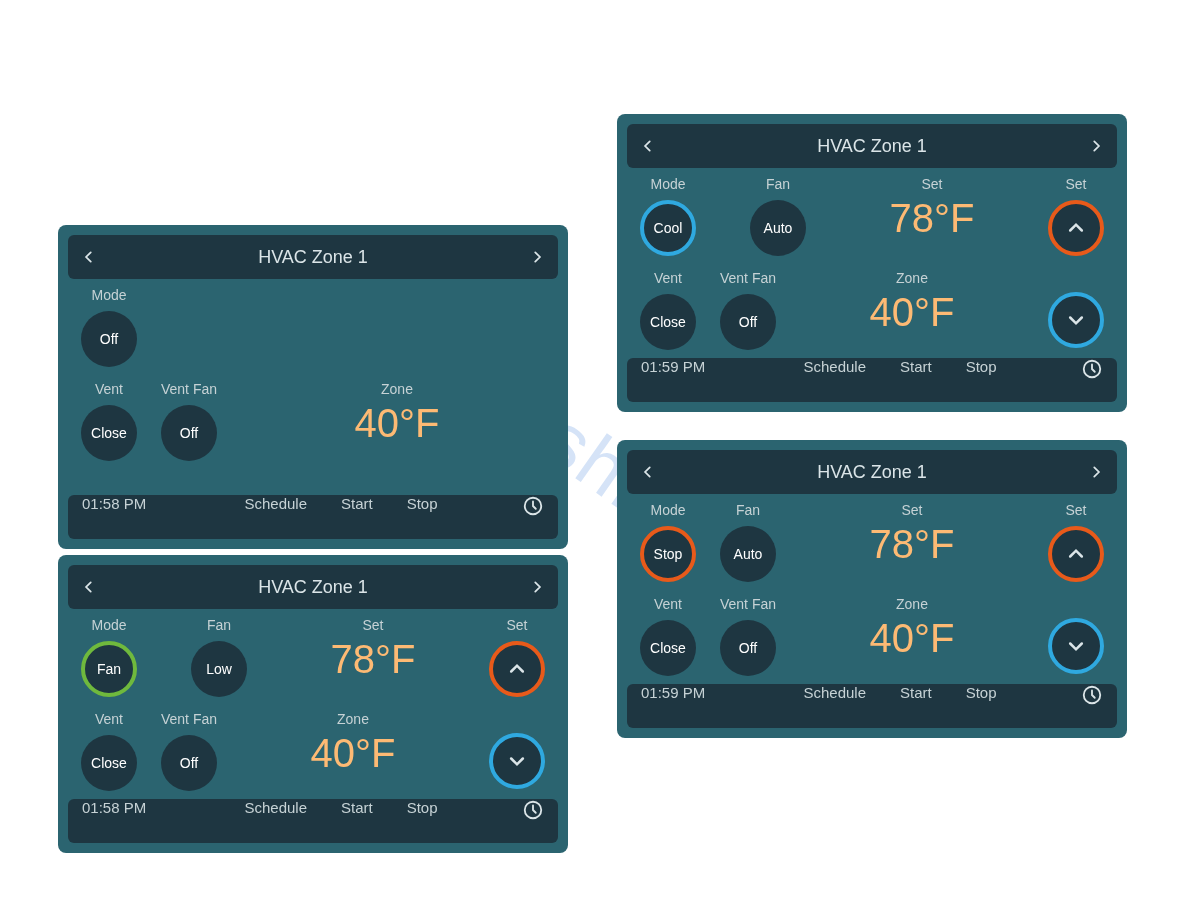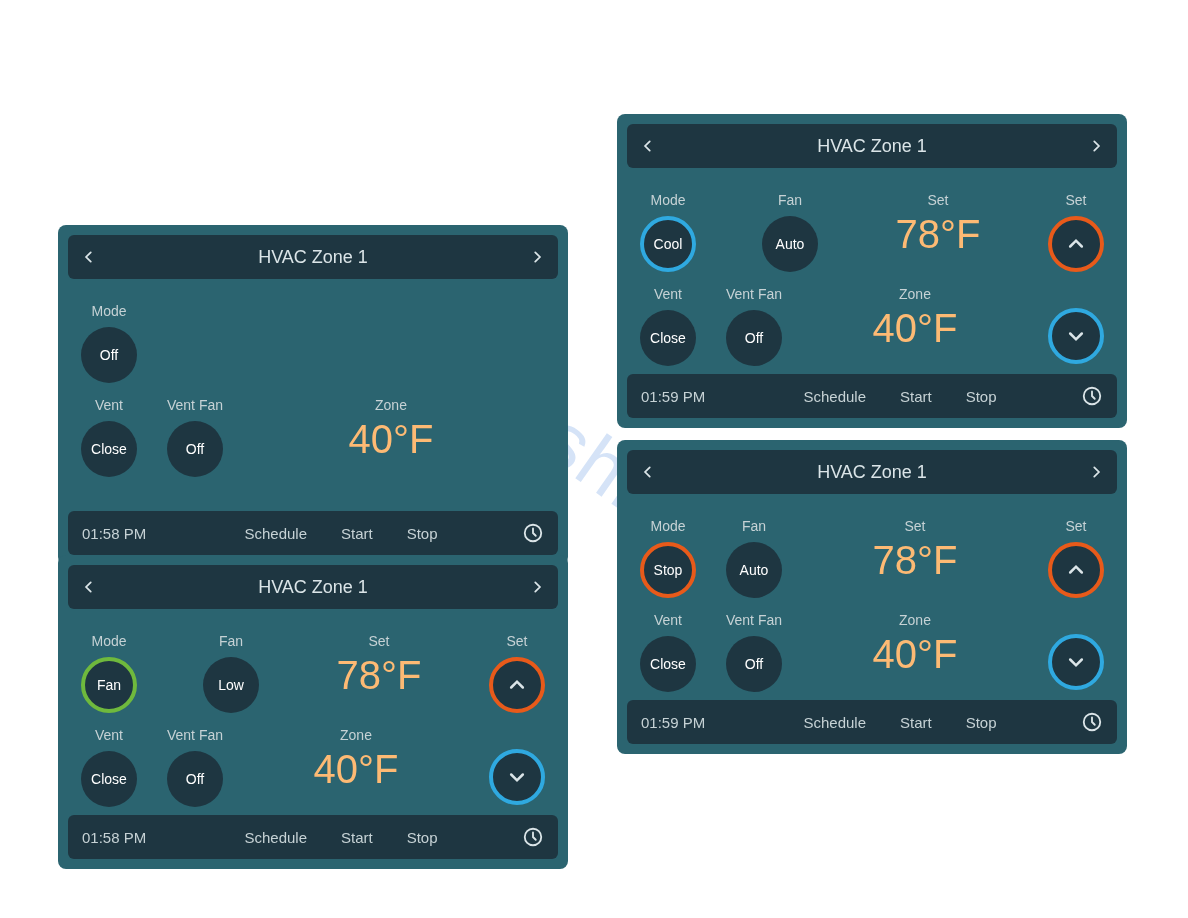--- a/index.html
+++ b/index.html
@@ -18,40 +18,40 @@
     padding: 10px;
   }
   .header {
     background: #1e3641;
     border-radius: 6px;
     height: 44px;
     display: flex;
     align-items: center;
     justify-content: space-between;
     padding: 0 14px;
-    margin-bottom: 24px;
+    margin-bottom: 8px;
   }
   .header-title {
     font-size: 18px;
     color: #dbe5e8;
     font-weight: 400;
   }
   .chev {
     width: 14px;
     height: 22px;
     cursor: pointer;
   }
   .body {
     position: relative;
     padding: 0 6px;
   }
   .row {
     display: flex;
     align-items: flex-start;
-    gap: 16px;
+    gap: 10px;
   }
   .ctrl {
     display: flex;
     flex-direction: column;
     align-items: center;
     width: 70px;
   }
   .ctrl-label {
     font-size: 14px;
     color: #c6d2d5;
@@ -89,21 +89,21 @@
   .temp-value {
     font-size: 40px;
     color: #fdba74;
     font-weight: 300;
   }
   .footer {
     background: #1e3641;
     border-radius: 6px;
     height: 44px;
     display: flex;
-    align-items: center;
+    align-items: flex-start;
     padding: 0 14px;
     margin-top: 8px;
     gap: 10px;
   }
   .footer-time {
     font-size: 15px;
     color: #c6d2d5;
     min-width: 78px;
     font-weight: 300;
   }

